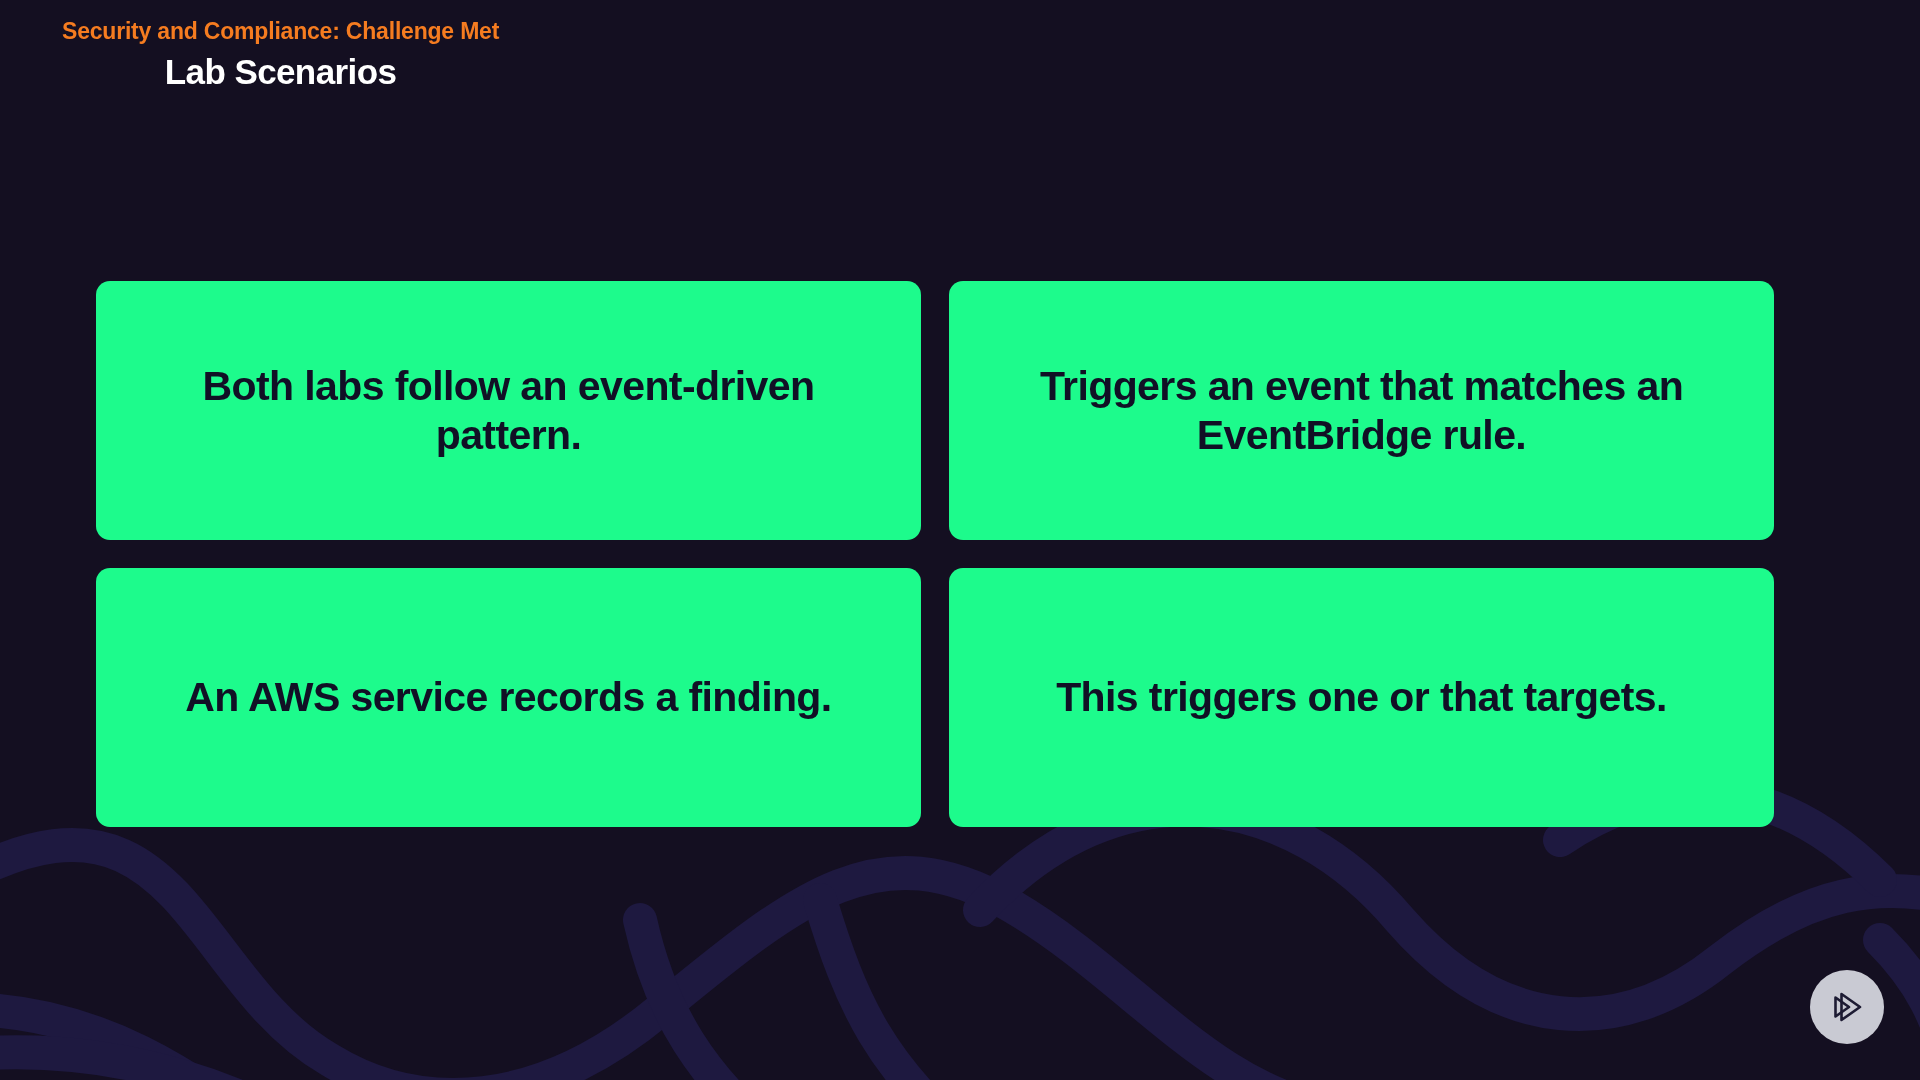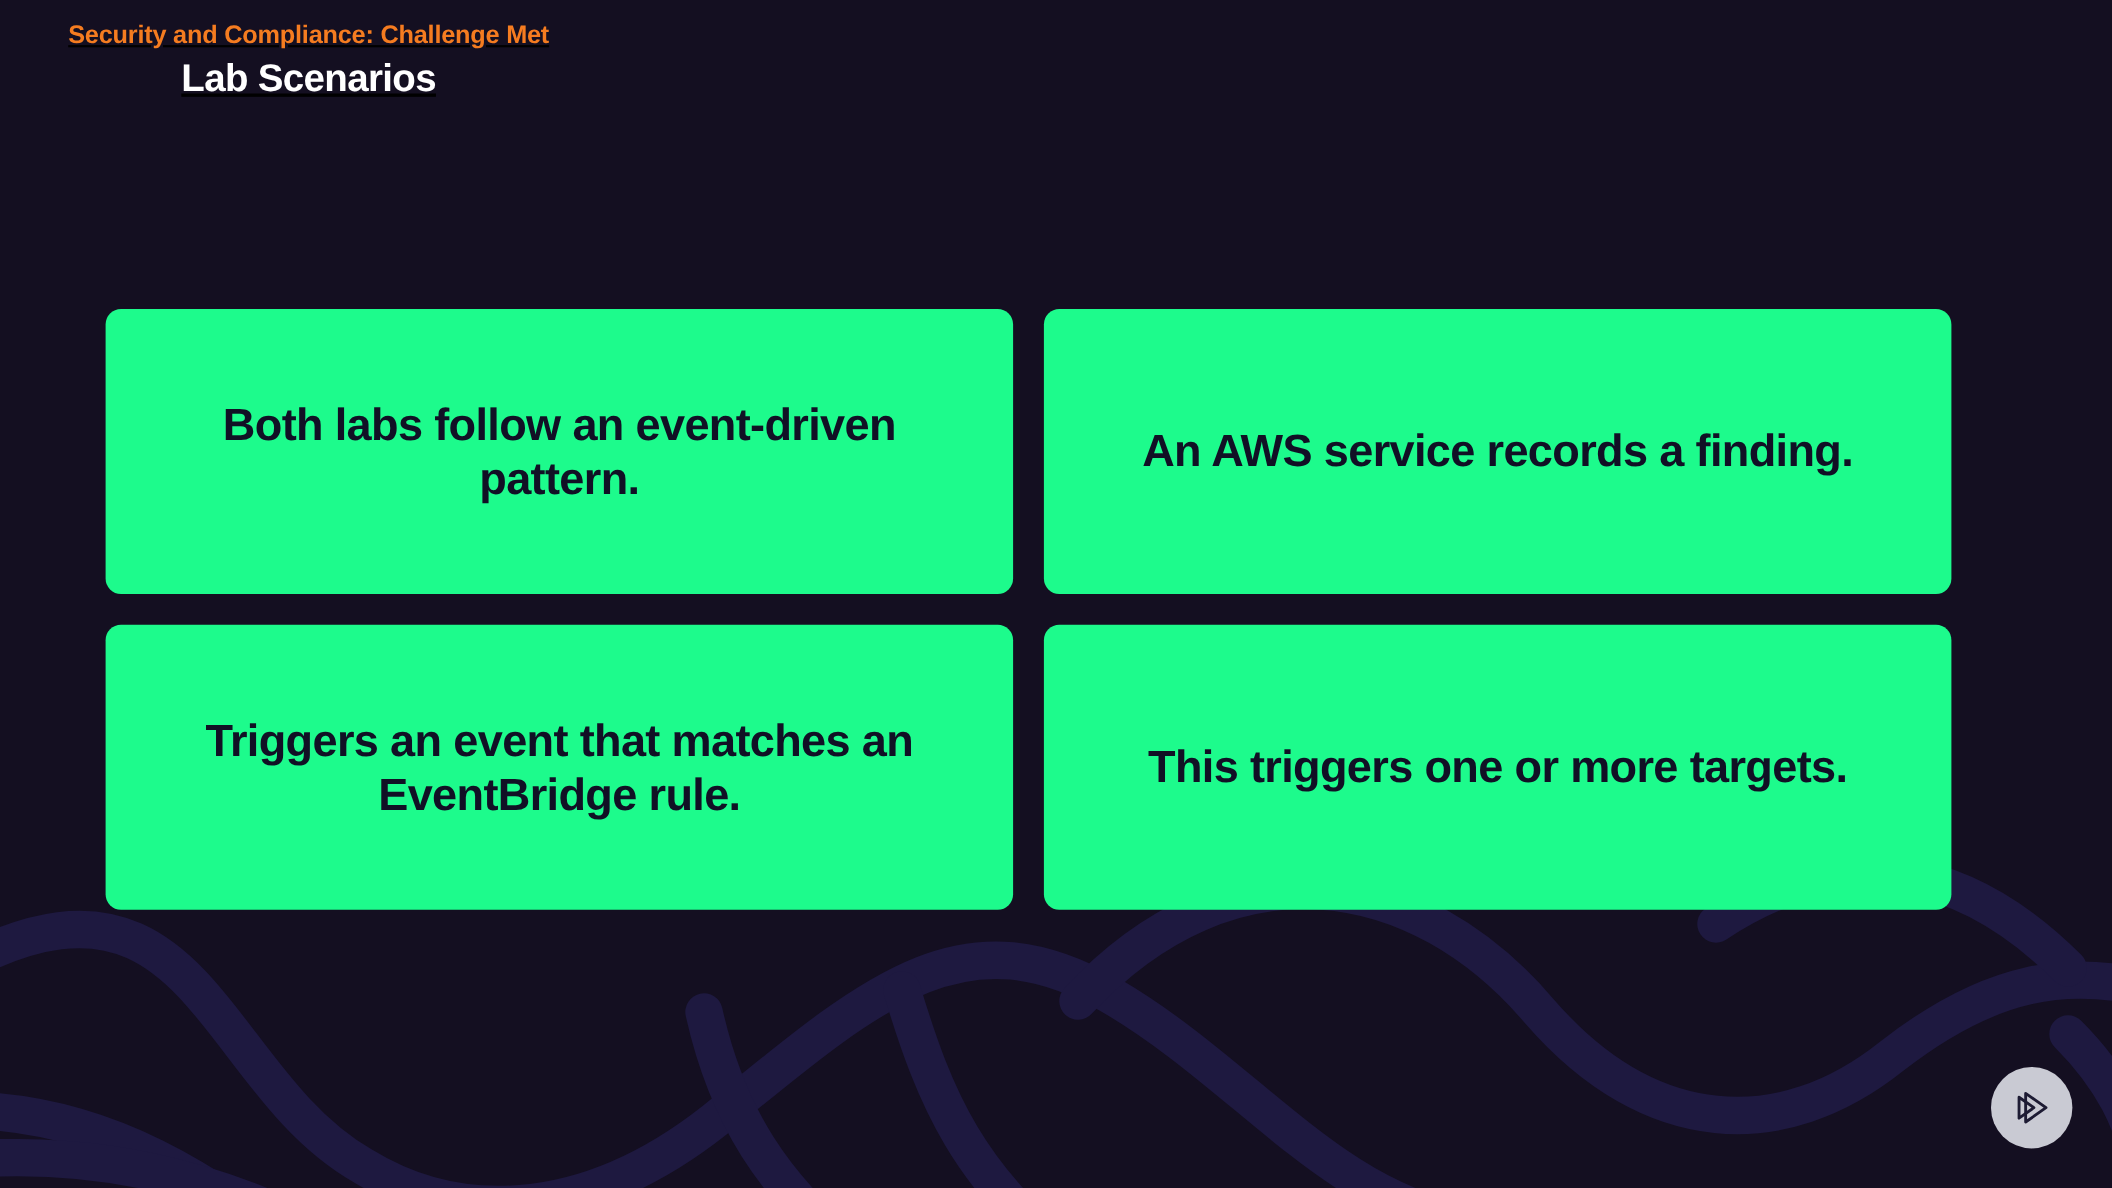--- a/index.html
+++ b/index.html
@@ -25,21 +25,20 @@
     z-index: 0;
     pointer-events: none;
   }
 
   
   .header {
     position: absolute;
     left: 62px;
     top: 18px;
     z-index: 3;
-    text-decoration: underline;
   }
   .eyebrow {
     color: #f57c20;
     font-size: 23px;
     font-weight: bold;
     letter-spacing: -0.2px;
     line-height: 1.2;
     margin: 0 0 6px 0;
     white-space: nowrap;
   }
@@ -125,29 +124,29 @@
   <h1 class="page-title">Lab Scenarios</h1>
 </div>
 
 <div class="card-grid">
 
   <div class="card">
     <p class="card-text">Both labs follow an event-driven pattern.</p>
   </div>
 
   <div class="card">
+    <p class="card-text">Triggers an event that matches an EventBridge rule.</p>
+  </div>
+
+  <div class="card">
     <p class="card-text">An AWS service records a finding.</p>
   </div>
 
   <div class="card">
-    <p class="card-text">Triggers an event that matches an EventBridge rule.</p>
-  </div>
-
-  <div class="card">
-    <p class="card-text">This triggers one or more targets.</p>
+    <p class="card-text">This triggers one or that targets.</p>
   </div>
 
 </div>
 
 <div class="logo-badge">
   <svg width="42" height="42" viewBox="0 0 42 42">
     <g fill="none" stroke="#1d1b33" stroke-width="2.6" stroke-linejoin="round">
       <path d="M15.5 8 L34 21 L15.5 34 Z"></path>
       <path d="M9.5 11.5 L23 21 L9.5 30.5 Z"></path>
     </g>

